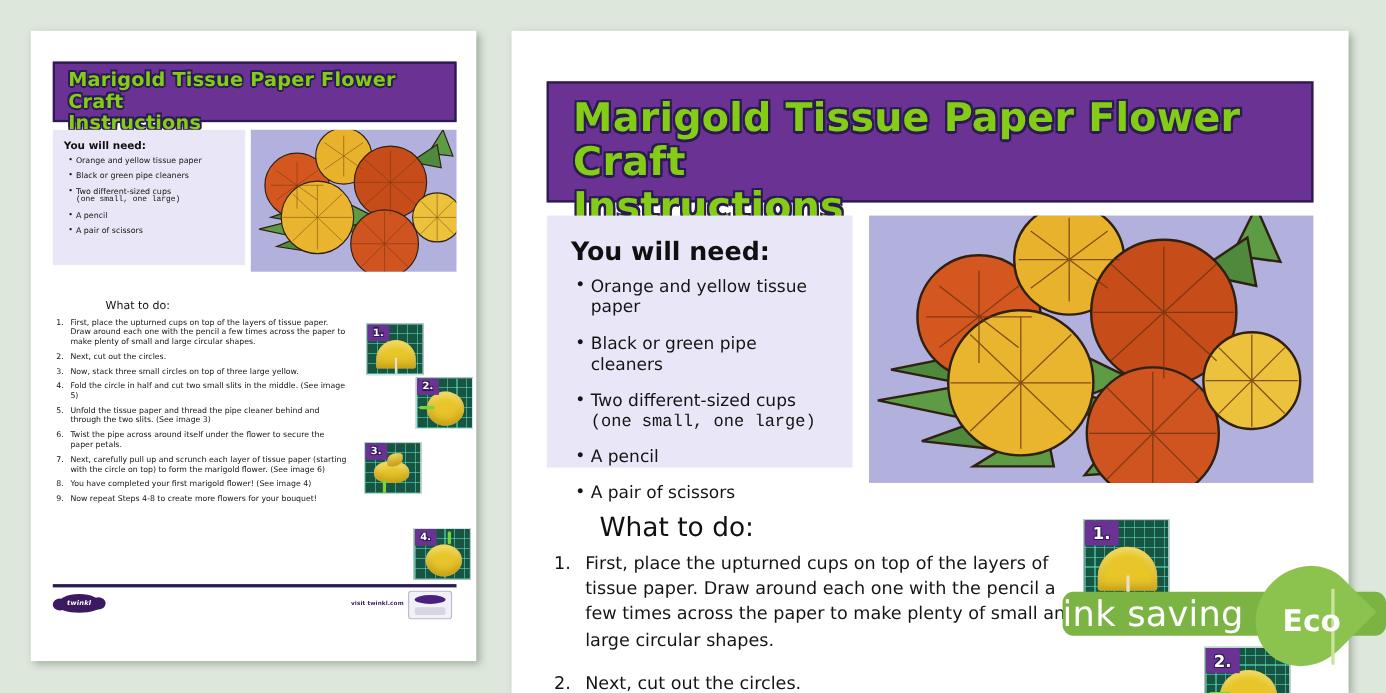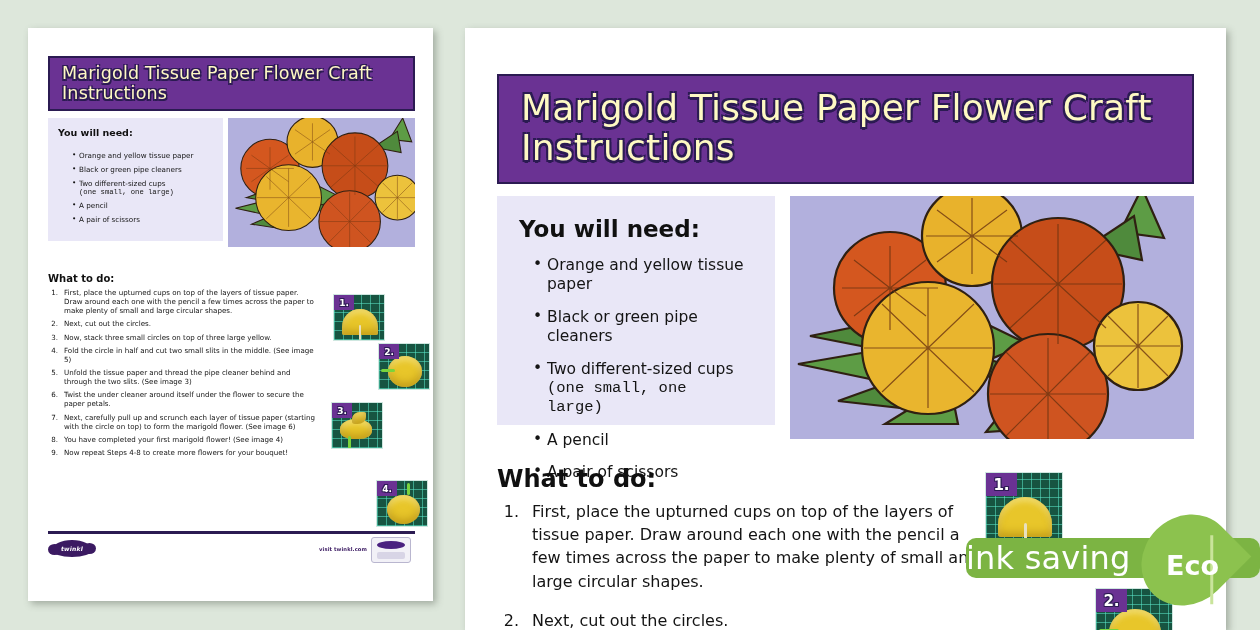--- a/index.html
+++ b/index.html
@@ -14,21 +14,21 @@
   .page{position:absolute;background:#ffffff;box-shadow:3px 3px 7px rgba(90,100,88,.45);}
   .page-thumb{left:28px;top:28px;width:405px;height:573px;}
   .page-main{left:465px;top:28px;width:761px;height:602px;}
 
   
   .banner{
     background:#6a3293;border:2px solid #2b1b52;position:absolute;
     box-sizing:border-box;
   }
   .banner-title{
-    color:#fef9c3;font-weight:normal;line-height:1.12;
+    color:#84cc16;font-weight:bold;line-height:1.12;
     text-shadow:
       -1.5px -1.5px 0 #2b1b52, 1.5px -1.5px 0 #2b1b52,
       -1.5px 1.5px 0 #2b1b52, 1.5px 1.5px 0 #2b1b52,
       0 2px 0 #2b1b52;
     letter-spacing:.2px;
   }
 
   
   .t-banner{left:20px;top:28px;width:367px;height:55px;padding:6px 10px 0 12px;}
   .t-banner .banner-title{font-size:17.5px;}
@@ -43,34 +43,34 @@
 
   
   .need-box{position:absolute;background:#e9e7f7;box-sizing:border-box;}
   .t-need{left:20px;top:90px;width:175px;height:123px;padding:9px 8px 0 10px;}
   .m-need{left:32px;top:168px;width:278px;height:229px;padding:20px 14px 0 22px;}
 
   .need-head{font-weight:bold;color:#101010;}
   .t-need .need-head{font-size:9.5px;margin-bottom:3px;}
   .m-need .need-head{font-size:23px;margin-bottom:9px;}
 
-  .need-list{list-style:none;margin:14px;padding:0;}
+  .need-list{list-style:none;margin:4px;padding:0;}
   .need-list li{color:#141414;position:relative;}
   .t-need .need-list li{font-size:7.2px;line-height:1.22;margin-bottom:5px;padding-left:7px;}
   .m-need .need-list li{font-size:15.5px;line-height:1.25;margin-bottom:13px;padding-left:14px;}
   .need-list li:before{content:"\2022";position:absolute;left:0;top:-1px;}
   .need-list li .sub{display:block;font-family:Liberation Mono, monospace;}
 
   
   .flower-panel{position:absolute;background:#b2b0dd;overflow:hidden;}
   .t-flower{left:200px;top:90px;width:187px;height:129px;}
   .m-flower{left:325px;top:168px;width:404px;height:243px;}
 
   
-  .todo-head{position:absolute;font-weight:bold;color:#101010;}
+  .todo-head{position:absolute;font-weight:normal;color:#101010;margin-left:48px;}
   .t-todo-head{left:20px;top:245px;font-size:10px;}
   .m-todo-head{left:32px;top:437px;font-size:24px;}
 
   .steps{position:absolute;list-style:none;margin:0;padding:0;}
   .t-steps{left:20px;top:261px;width:268px;}
   .m-steps{left:32px;top:472px;width:495px;}
 
   .steps li{position:relative;color:#141414;}
   .t-steps li{font-size:7.1px;line-height:1.26;margin-bottom:4.4px;padding-left:16px;}
   .m-steps li{font-size:16px;line-height:1.45;margin-bottom:16px;padding-left:35px;}
@@ -234,21 +234,21 @@
     </div>
 
     <div class="todo-head t-todo-head">What to do:</div>
 
     <ol class="steps t-steps">
       <li><span class="num">1.</span><span>First, place the upturned cups on top of the layers of tissue paper. Draw around each one with the pencil a few times across the paper to make plenty of small and large circular shapes.</span></li>
       <li><span class="num">2.</span><span>Next, cut out the circles.</span></li>
       <li><span class="num">3.</span><span>Now, stack three small circles on top of three large yellow.</span></li>
       <li><span class="num">4.</span><span>Fold the circle in half and cut two small slits in the middle. (See image 5)</span></li>
       <li><span class="num">5.</span><span>Unfold the tissue paper and thread the pipe cleaner behind and through the two slits. (See image 3)</span></li>
-      <li><span class="num">6.</span><span>Twist the under cleaner around itself under the flower to secure the paper petals.</span></li>
+      <li><span class="num">6.</span><span>Twist the pipe across around itself under the flower to secure the paper petals.</span></li>
       <li><span class="num">7.</span><span>Next, carefully pull up and scrunch each layer of tissue paper (starting with the circle on top) to form the marigold flower. (See image 6)</span></li>
       <li><span class="num">8.</span><span>You have completed your first marigold flower! (See image 4)</span></li>
       <li><span class="num">9.</span><span>Now repeat Steps 4-8 to create more flowers for your bouquet!</span></li>
     </ol>
 
     <div class="shot t-shot t-s1">
       <div class="mat"></div>
       <div class="tissue" style="left:8px;top:14px;width:36px;height:26px;border-radius:36px 36px 4px 4px;"></div>
       <div class="stem" style="left:25px;top:30px;width:2px;height:15px;background:#e8e0c0;"></div>
       <div class="badge">1.</div>

